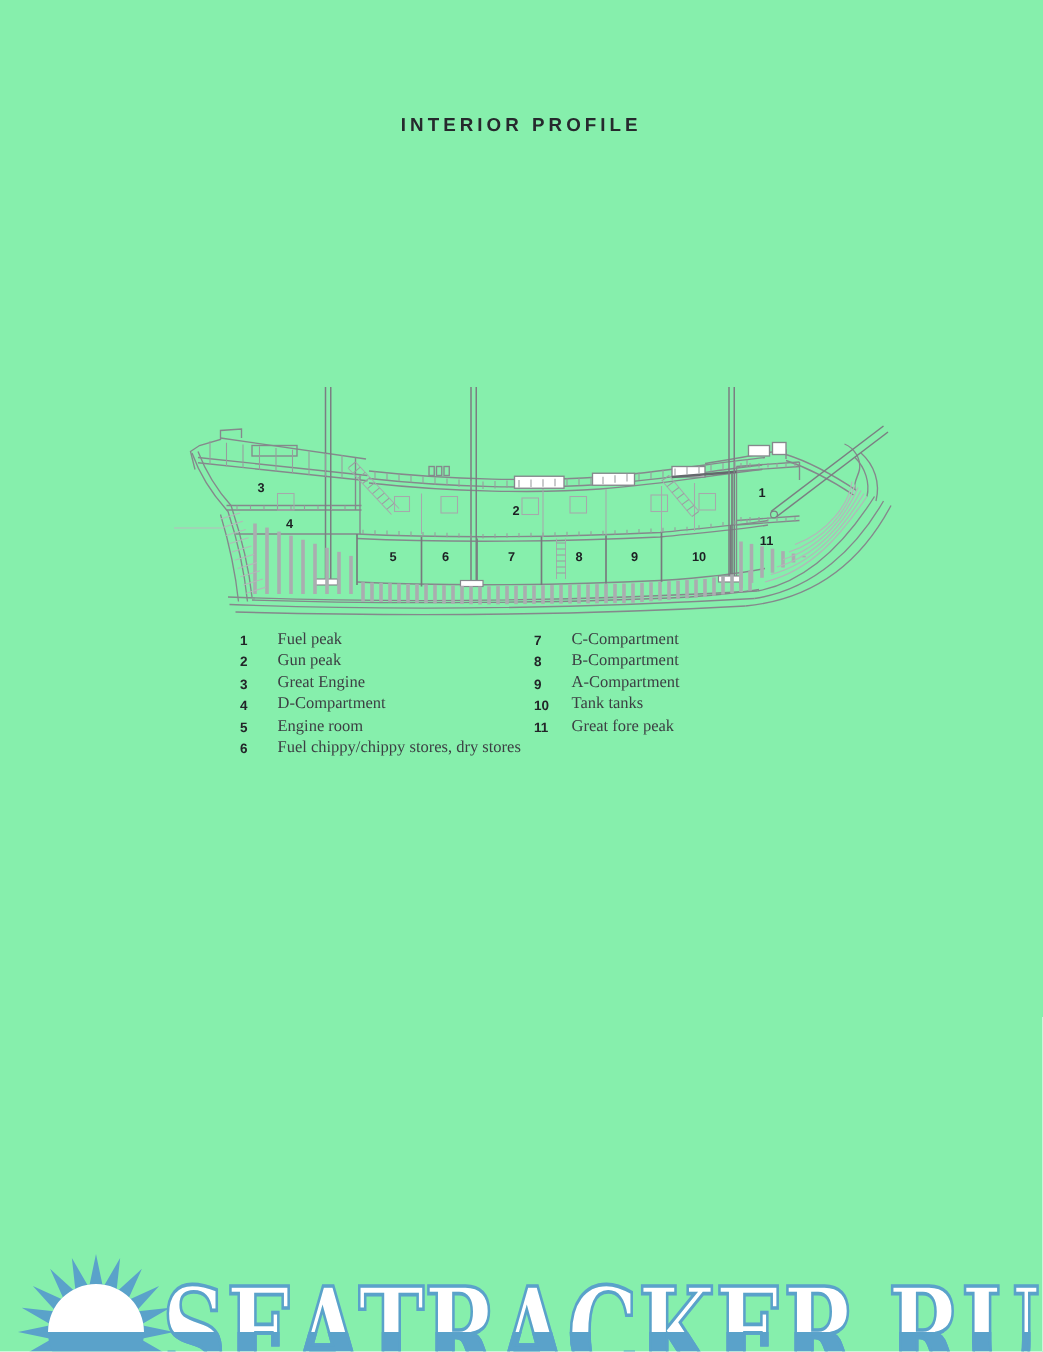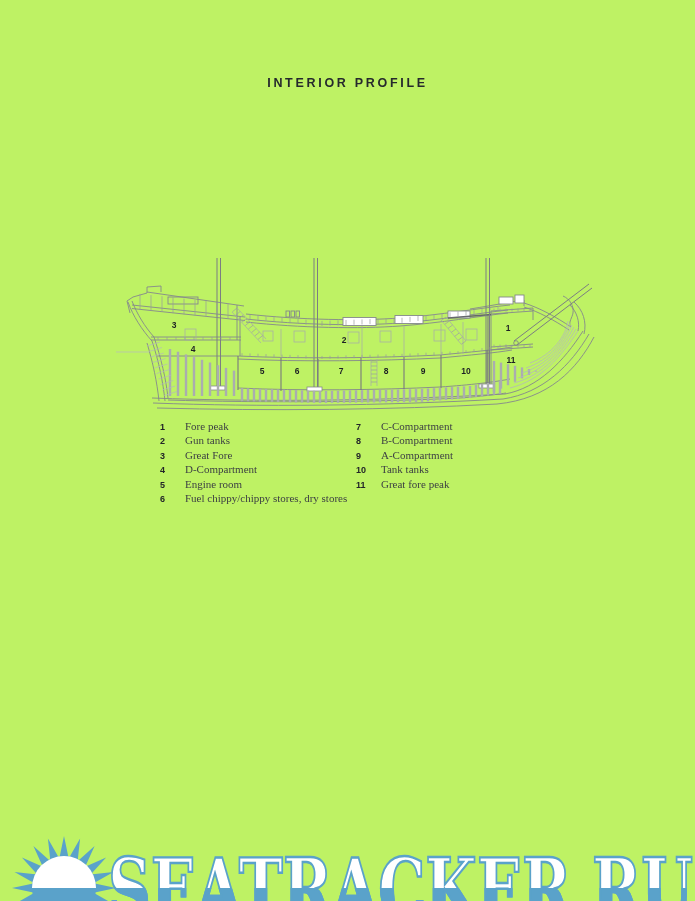--- a/index.html
+++ b/index.html
@@ -1,16 +1,16 @@
 <!DOCTYPE html>
 <html><head>
 <meta charset="utf-8">
 <style>
   html,body{margin:0;padding:0;background:#ffffff;}
-  .page{position:relative;width:695px;height:901px;background:#bef264;overflow:hidden;
+  .page{position:relative;width:695px;height:901px;background:#86efac;overflow:hidden;
         font-family:"Liberation Sans",sans-serif;}
   .title{position:absolute;top:76px;left:0;width:100%;text-align:center;
          font-size:12.5px;font-weight:bold;letter-spacing:2.7px;color:#26292d;}
   .ship{position:absolute;left:115px;top:250px;width:485px;height:170px;}
   .ship-labels span{position:absolute;transform:translate(-50%,-50%);
         font-size:8.5px;font-weight:bold;color:#1d2024;}
   .legend{position:absolute;top:420px;left:0;width:695px;font-family:"Liberation Serif",serif;}
   .legend-col{position:absolute;top:0;}
   .col-left{left:160px;width:200px;}
   .col-right{left:356px;width:180px;}
@@ -386,29 +386,29 @@
     <span style="left:386px;top:371px">8</span>
     <span style="left:423px;top:371px">9</span>
     <span style="left:466px;top:371px">10</span>
     <span style="left:511px;top:360px">11</span>
   </div>
 
   <div class="legend">
     <div class="legend-col col-left">
       <div class="legend-row">
           <span class="legend-num">1</span>
-          <span class="legend-label">Fore peak</span>
+          <span class="legend-label">Fuel peak</span>
         </div>
       <div class="legend-row">
           <span class="legend-num">2</span>
-          <span class="legend-label">Gun tanks</span>
+          <span class="legend-label">Gun peak</span>
         </div>
       <div class="legend-row">
           <span class="legend-num">3</span>
-          <span class="legend-label">Great Fore</span>
+          <span class="legend-label">Great Engine</span>
         </div>
       <div class="legend-row">
           <span class="legend-num">4</span>
           <span class="legend-label">D-Compartment</span>
         </div>
       <div class="legend-row">
           <span class="legend-num">5</span>
           <span class="legend-label">Engine room</span>
         </div>
       <div class="legend-row">

